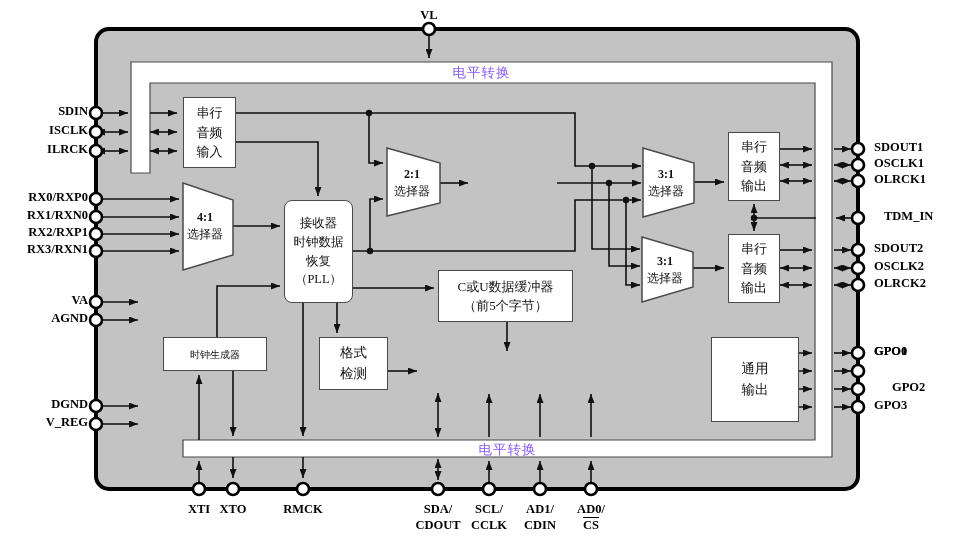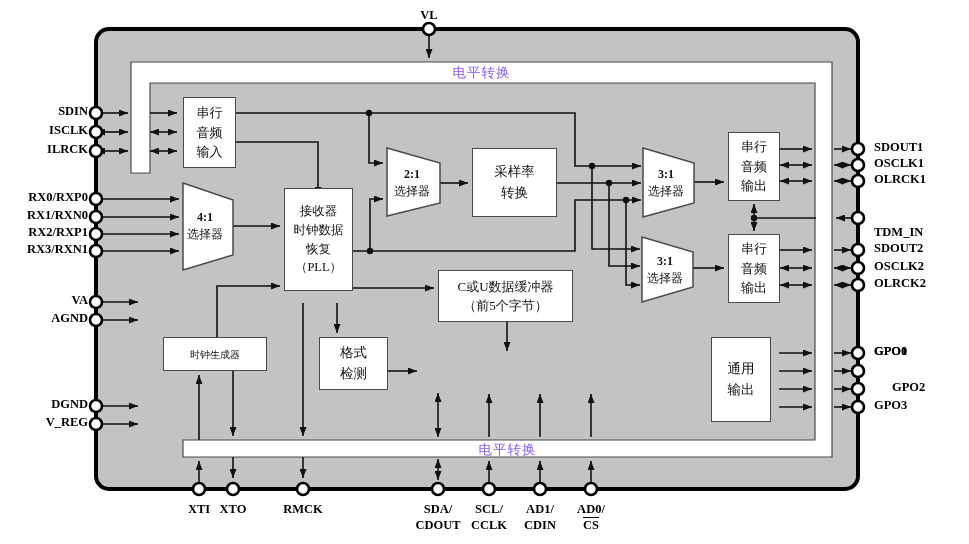--- a/index.html
+++ b/index.html
@@ -168,21 +168,21 @@
     <div class="pinlab l" style="top:208px;">RX1/RXN0</div>
     <div class="pinlab l" style="top:225px;">RX2/RXP1</div>
     <div class="pinlab l" style="top:242px;">RX3/RXN1</div>
     <div class="pinlab l" style="top:293px;">VA</div>
     <div class="pinlab l" style="top:311px;">AGND</div>
     <div class="pinlab l" style="top:397px;">DGND</div>
     <div class="pinlab l" style="top:415px;">V_REG</div>
     <div class="pinlab r" style="top:140px;">SDOUT1</div>
     <div class="pinlab r" style="top:156px;">OSCLK1</div>
     <div class="pinlab r" style="top:172px;">OLRCK1</div>
-    <div class="pinlab r" style="top:225px;">TDM_IN</div>
+    <div class="pinlab r" style="top:209px;margin-left:10px;">TDM_IN</div>
     <div class="pinlab r" style="top:241px;">SDOUT2</div>
     <div class="pinlab r" style="top:259px;">OSCLK2</div>
     <div class="pinlab r" style="top:276px;">OLRCK2</div>
     <div class="pinlab r" style="top:344px;">GPO0</div>
     <div class="pinlab r" style="top:344px;">GPO1</div>
     <div class="pinlab r" style="top:380px;margin-left:18px;">GPO2</div>
     <div class="pinlab r" style="top:398px;">GPO3</div>
     <div class="pinlab b" style="left:409px;top:8px;width:40px;">VL</div>
     <div class="pinlab b" style="left:165px;top:502px;width:68px;">
       <div>XTI</div>
@@ -207,30 +207,26 @@
     </div>
     <div class="pinlab b" style="left:557px;top:502px;width:68px;">
       <div>AD0/</div>
       <div class="ovl">CS</div>
     </div>
     <div class="blk" style="left: 183px; top: 97px; width: 53px; height: 71px; font-size: 13px;">
       <div>串行</div>
       <div>音频</div>
       <div>输入</div>
     </div>
-    <div class="blk" style="left: 284px; top: 188px; width: 69px; height: 103px; font-size: 12.5px;">
+    <div class="blk" style="left: 284px; top: 200px; width: 69px; height: 103px; font-size: 12.5px; border-radius: 8px;">
       <div>接收器</div>
       <div>时钟数据</div>
       <div>恢复</div>
       <div>（PLL）</div>
     </div>
-    <div class="blk" style="left: 472px; top: 148px; width: 85px; height: 69px; font-size: 13.5px;">
-      <div>采样率</div>
-      <div>转换</div>
-    </div>
     <div class="blk" style="left: 728px; top: 132px; width: 52px; height: 69px; font-size: 13px;">
       <div>串行</div>
       <div>音频</div>
       <div>输出</div>
     </div>
     <div class="blk" style="left: 728px; top: 234px; width: 52px; height: 69px; font-size: 13px;">
       <div>串行</div>
       <div>音频</div>
       <div>输出</div>
     </div>
@@ -238,21 +234,21 @@
       <div>C或U数据缓冲器</div>
       <div>（前5个字节）</div>
     </div>
     <div class="blk" style="left: 163px; top: 337px; width: 104px; height: 34px; font-size: 10px;">
       <div>时钟生成器</div>
     </div>
     <div class="blk" style="left: 319px; top: 337px; width: 69px; height: 53px; font-size: 13.5px;">
       <div>格式</div>
       <div>检测</div>
     </div>
-    <div class="blk" style="left: 711px; top: 337px; width: 60px; height: 85px; font-size: 13.5px;">
+    <div class="blk" style="left: 711px; top: 337px; width: 88px; height: 85px; font-size: 13.5px;">
       <div>通用</div>
       <div>输出</div>
     </div>
     <div class="muxlab" style="left: 181px; top: 198px; width: 48px; height: 56px; font-size: 12px;">
       <div class="ratio">4:1</div>
       <div>选择器</div>
     </div>
     <div class="muxlab" style="left: 387px; top: 160px; width: 50px; height: 46px; font-size: 12px;">
       <div class="ratio">2:1</div>
       <div>选择器</div>

